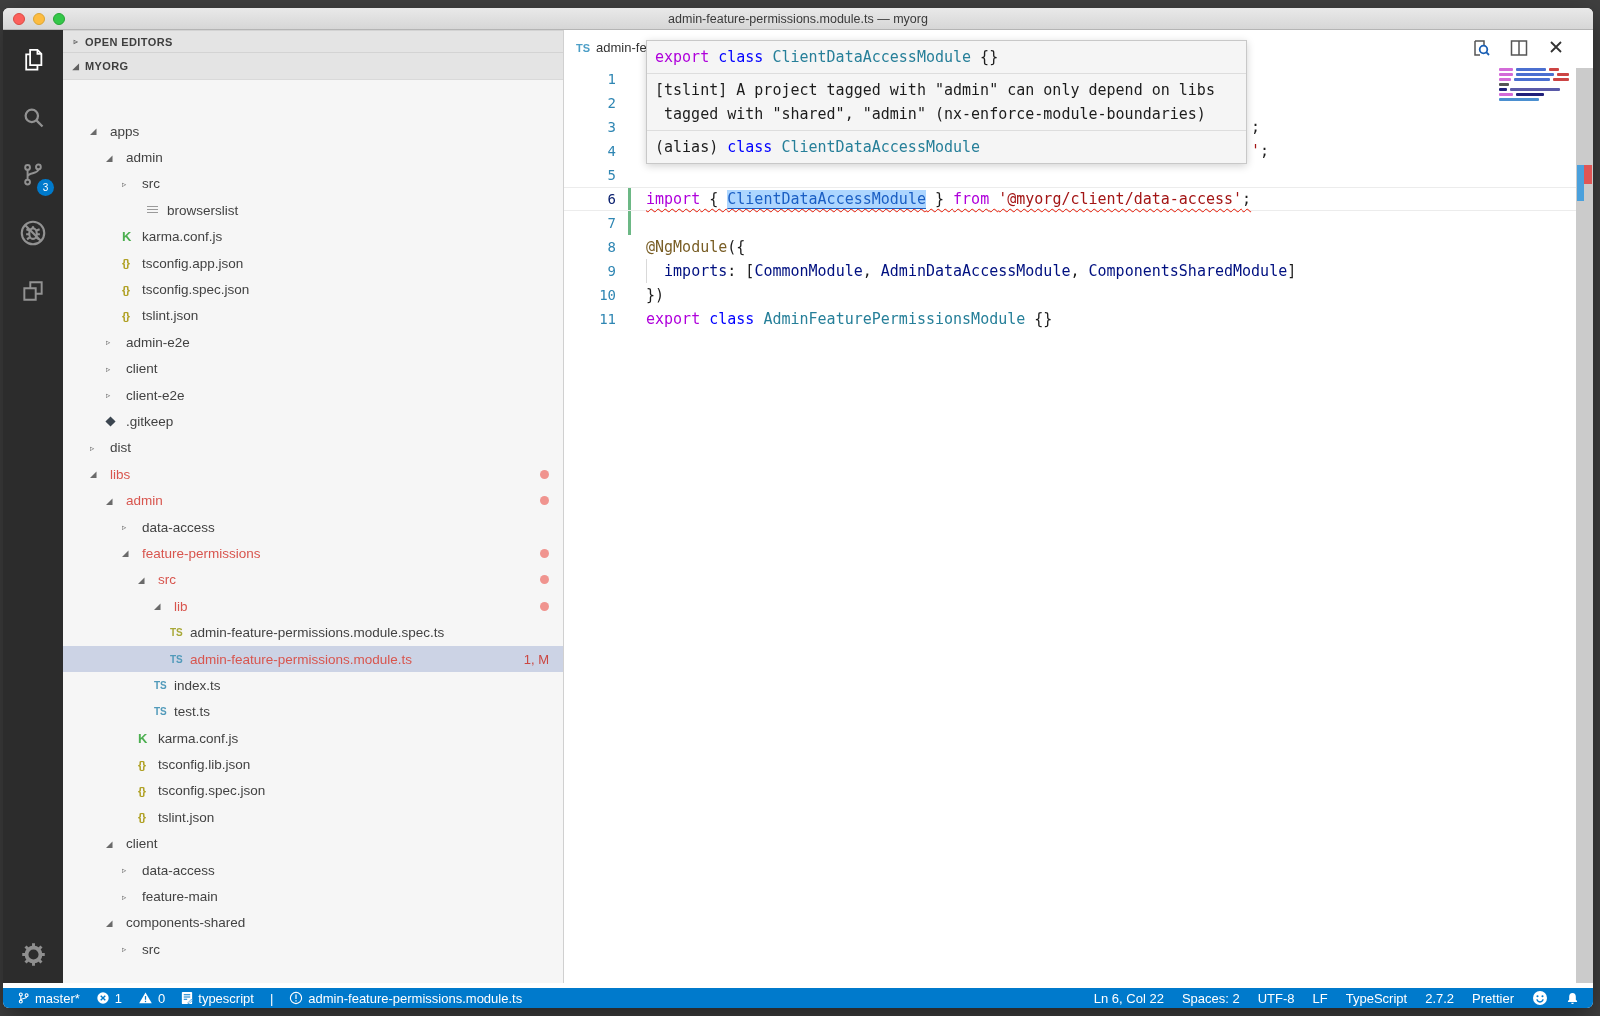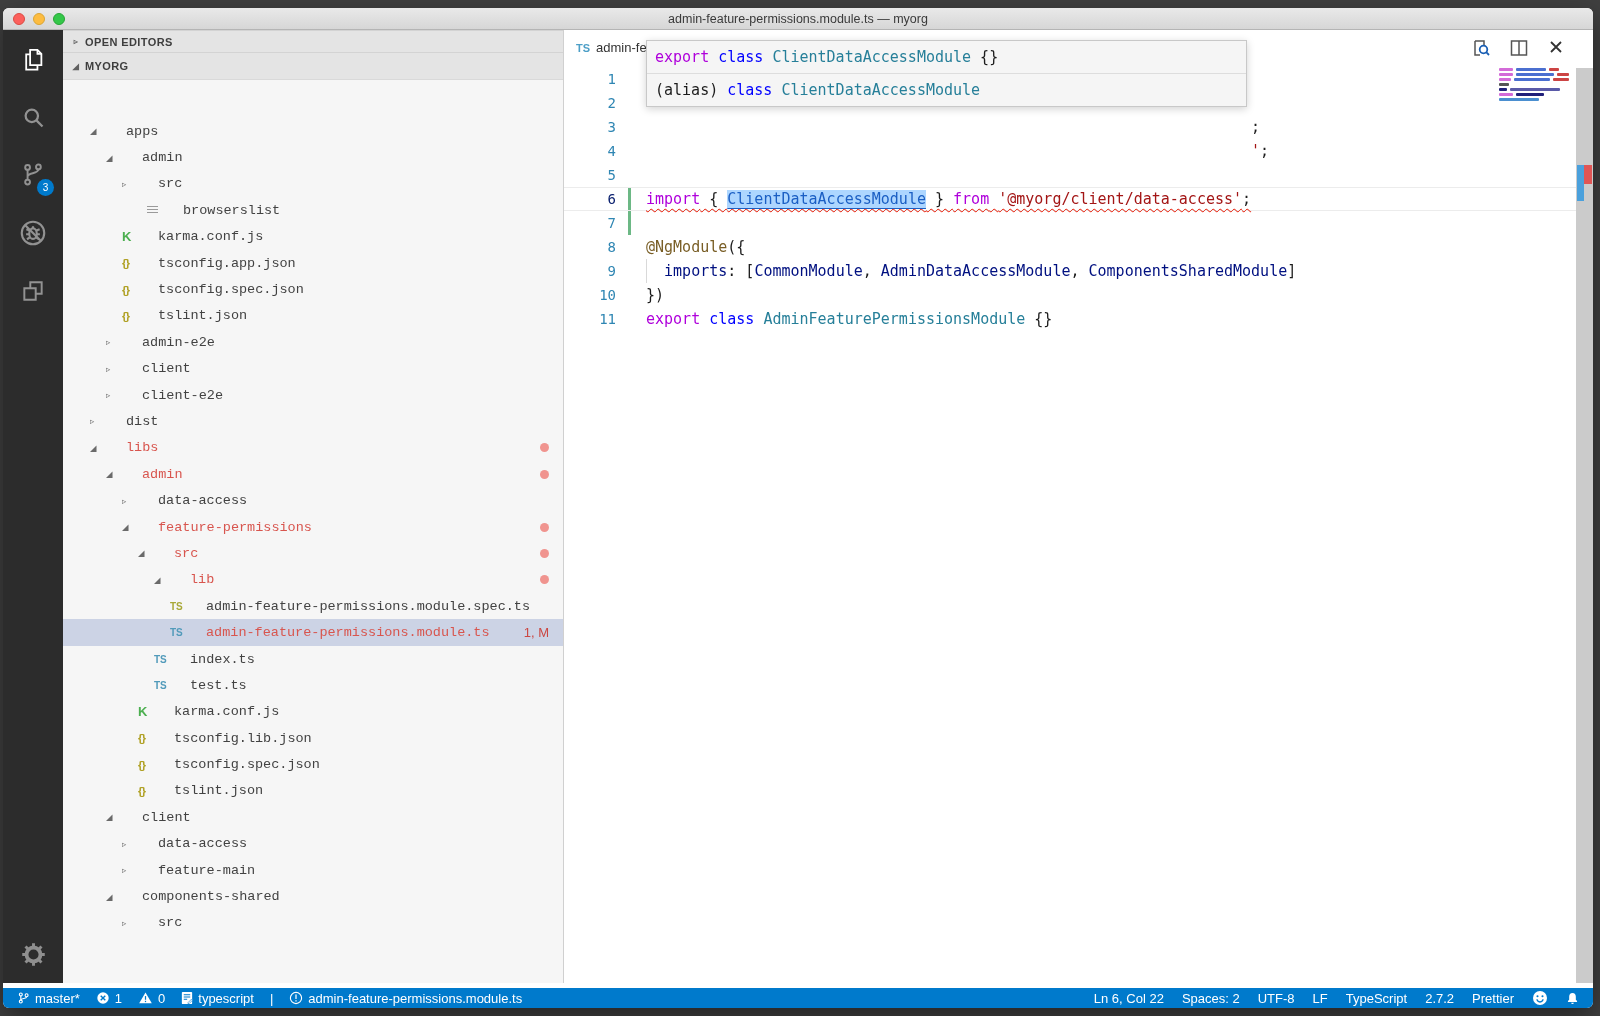--- a/index.html
+++ b/index.html
@@ -34,21 +34,21 @@
   .sb-section { height:22px; background:#e4e4e4; border-top:1px solid #d3d3d3;
                 display:flex; align-items:center; padding-left:6px;
                 font-size:11px; font-weight:bold; color:#3e3e3e; letter-spacing:.4px; }
   .sb-section.tall { height:28px; border-bottom:1px solid #d9d9d9; }
   .sb-section .twist { width:14px; font-size:8px; color:#5f5f5f; text-align:center; margin-right:2px; }
   .tree { position:absolute; top:88px; left:0; right:0; bottom:0; }
   .trow { height:26.4px; display:flex; align-items:center; font-size:13.5px; color:#424242; cursor:pointer; }
   .trow.selected { background:#ccd3e5; }
   .trow .twist { width:16px; flex:0 0 16px; font-size:8.5px; color:#6a6a6a; text-align:left; }
   .trow .fslot { width:16px; flex:0 0 16px; display:flex; align-items:center; }
-  .trow .lbl { margin-left:20px; white-space:nowrap;font-family:Liberation Mono, monospace; }
+  .trow .lbl { margin-left:4px; white-space:nowrap; }
   .trow.red .lbl { color:#d8554e; }
   .trow .dot { margin-left:auto; margin-right:14px; width:9px; height:9px; border-radius:50%; background:#f0948f; flex:0 0 9px;}
   .trow .badge { margin-left:auto; margin-right:14px; font-size:13px; color:#cb4742; }
   .fi { font-weight:bold; }
   .fi-ts-blue { color:#519aba; font-size:10px; }
   .fi-ts-olive { color:#a8a837; font-size:10px; }
   .fi-json { color:#b0a125; font-size:11.5px; letter-spacing:-1px; }
   .fi-karma { color:#4caf50; font-size:13px; }
   .fi-list { width:11px; height:9px; background:linear-gradient(#9a9a9a 1.4px, transparent 1.4px); background-size:100% 3px; }
   .fi-git { width:9px; height:9px; background:#3c4650; transform:rotate(45deg) scale(.8); }
@@ -219,20 +219,26 @@
             <span class="lbl">admin-e2e</span>
           </div>
           <div class="trow" style="padding-left: 43px;">
             <span class="twist">▹</span>
             <span class="lbl">client</span>
           </div>
           <div class="trow" style="padding-left: 43px;">
             <span class="twist">▹</span>
             <span class="lbl">client-e2e</span>
           </div>
+          <div class="trow" style="padding-left: 43px;">
+            <span class="fslot">
+              <span class="fi fi-git"></span>
+            </span>
+            <span class="lbl">.gitkeep</span>
+          </div>
           <div class="trow" style="padding-left: 27px;">
             <span class="twist">▹</span>
             <span class="lbl">dist</span>
           </div>
           <div class="trow red" style="padding-left: 27px;">
             <span class="twist">◢</span>
             <span class="lbl">libs</span>
             <span class="dot"></span>
           </div>
           <div class="trow red" style="padding-left: 43px;">
@@ -367,20 +373,24 @@
           <div class="line"><span class="num">9</span><div class="guide"></div><span><span class="c-blk">  </span><span class="c-navy">imports</span><span class="c-blk">: [</span><span class="c-navy">CommonModule</span><span class="c-blk">, </span><span class="c-navy">AdminDataAccessModule</span><span class="c-blk">, </span><span class="c-navy">ComponentsSharedModule</span><span class="c-blk">]</span></span></div>
           <div class="line"><span class="num">10</span><span><span class="c-blk">})</span></span></div>
           <div class="line"><span class="num">11</span><span><span class="c-mag">export</span><span class="c-blk"> </span><span class="c-blue">class</span><span class="c-blk"> </span><span class="c-teal">AdminFeaturePermissionsModule</span><span class="c-blk"> {}</span></span></div>
         </div>
 
       <div class="hover" id="hover">
           <div class="hrow">
             <div class="hline"><span class="c-mag">export</span><span class="c-blk"> </span><span class="c-blue">class</span><span class="c-blk"> </span><span class="c-teal">ClientDataAccessModule</span><span class="c-blk"> {}</span></div>
           </div>
           <div class="hrow">
+            <div class="hline"><span class="c-blk">[tslint] A project tagged with "admin" can only depend on libs</span></div>
+            <div class="hline"><span class="c-blk"> tagged with "shared", "admin" (nx-enforce-module-boundaries)</span></div>
+          </div>
+          <div class="hrow">
             <div class="hline"><span class="c-blk">(alias) </span><span class="c-blue">class</span><span class="c-blk"> </span><span class="c-teal">ClientDataAccessModule</span></div>
           </div>
         </div>
 
       <div class="minimap">
         <div class="mrow">
             <span class="mseg" style="width:14px;background:#d36bd8"></span>
             <span class="mseg" style="width:30px;background:#4b6fd0"></span>
             <span class="mseg" style="width:10px;background:#cc4444"></span>
           </div>

